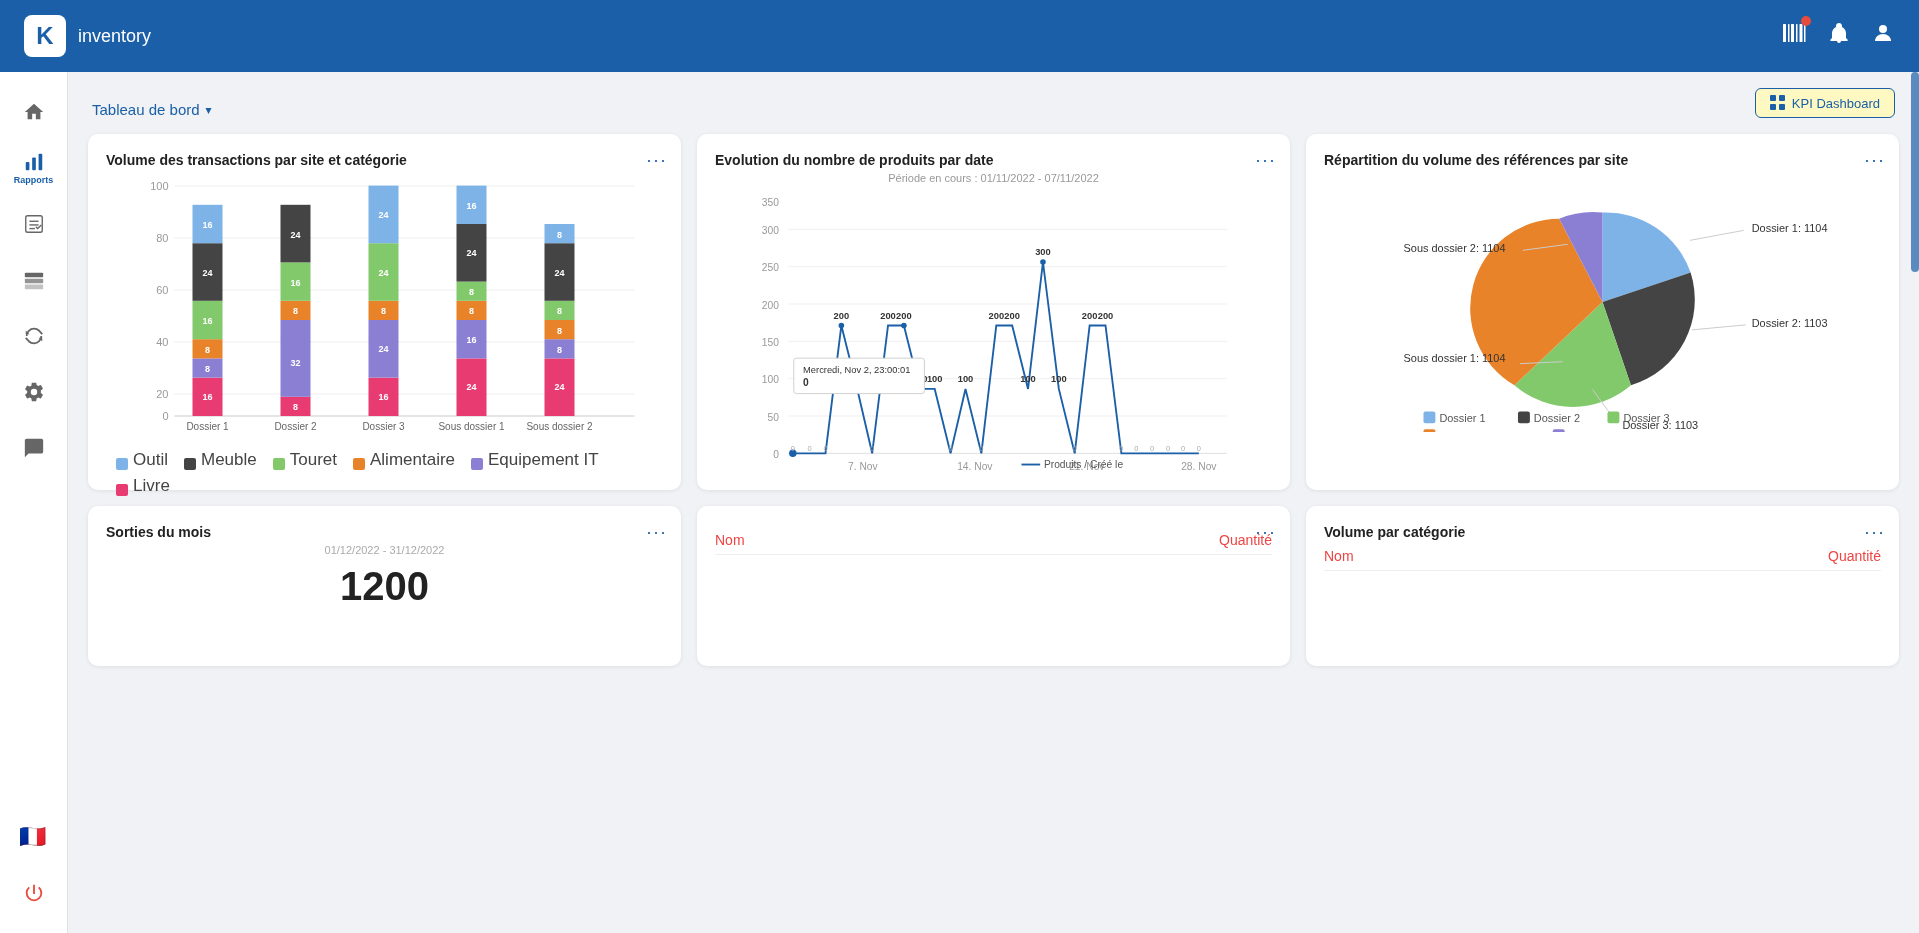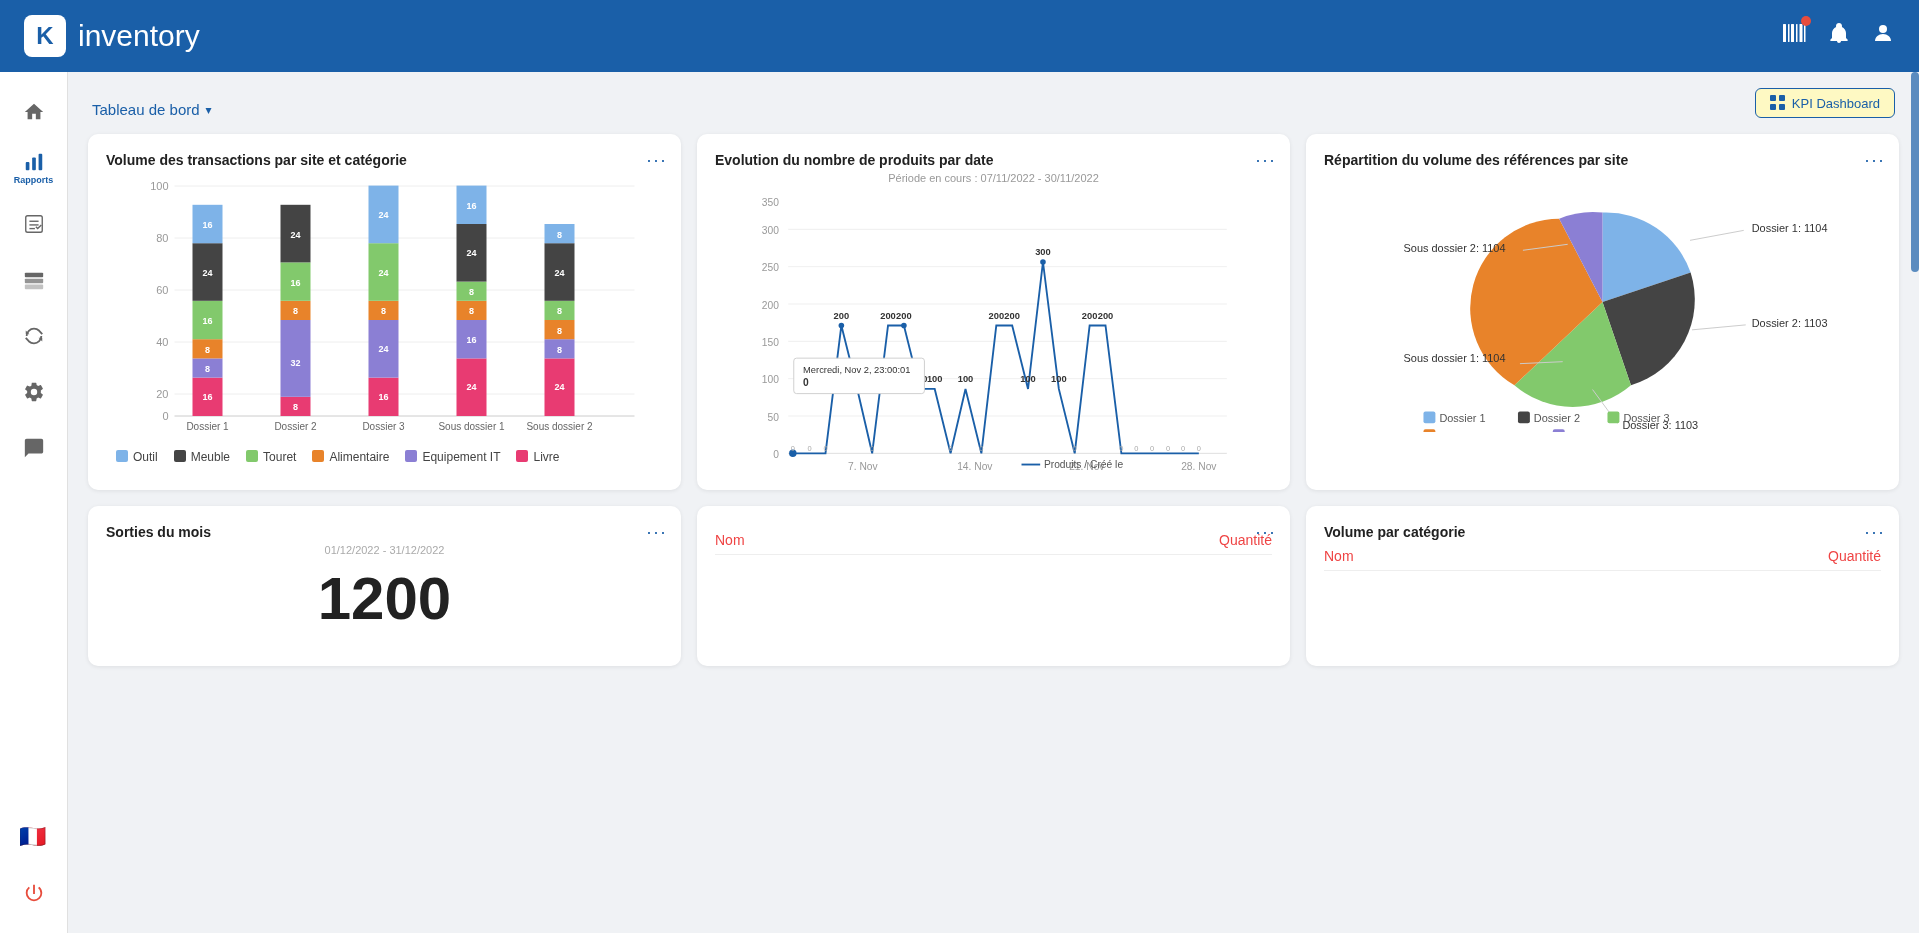--- a/index.html
+++ b/index.html
@@ -196,23 +196,23 @@
     }
     .chart-legend {
       display: flex;
       flex-wrap: wrap;
       gap: 6px 16px;
       margin-top: 10px;
       padding: 0 10px;
     }
     .legend-item {
       display: flex;
-      align-items: flex-start;
+      align-items: flex-end;
       gap: 5px;
-      font-size: 12px;
+      font-size: 17px;
       color: #444;
     }
     .legend-dot {
       width: 12px;
       height: 12px;
       border-radius: 2px;
     }
 
     
     .line-chart-svg {
@@ -255,21 +255,21 @@
       min-height: 160px;
       position: relative;
     }
     .bottom-card-subtitle {
       font-size: 11px;
       color: #aaa;
       text-align: center;
       margin-top: 2px;
     }
     .big-number {
-      font-size: 60px;
+      font-size: 40px;
       font-weight: 700;
       color: #222;
       text-align: center;
       margin-top: 8px;
     }
     .table-header {
       display: flex;
       justify-content: space-between;
       border-bottom: 1.5px solid #eee;
       padding-bottom: 6px;
@@ -282,21 +282,21 @@
     }
   </style>
 </head>
 <body>
 
 <div class="header">
   <div class="header-logo">
     <div class="logo-k">
       <span>K</span>
     </div>
-    <span style="color:white; font-size:30px; font-weight:400; margin-left:4px;">inventory</span>
+    <span style="color:white; font-size:18px; font-weight:400; margin-left:4px;">inventory</span>
   </div>
   <div class="header-icons">
     <div class="header-icon">
       <svg width="26" height="26" viewBox="0 0 26 26" fill="white">
         <rect x="2" y="4" width="3" height="18" rx="0.5"></rect>
         <rect x="7" y="4" width="1.5" height="18" rx="0.5"></rect>
         <rect x="10" y="4" width="3" height="18" rx="0.5"></rect>
         <rect x="15" y="4" width="1.5" height="18" rx="0.5"></rect>
         <rect x="18.5" y="4" width="3" height="18" rx="0.5"></rect>
         <rect x="23" y="4" width="1.5" height="18" rx="0.5"></rect>
@@ -517,21 +517,21 @@
           <div class="legend-item">
             <div class="legend-dot" style="background:#e83b72;"></div>
             <span>Livre</span>
           </div>
         </div>
       </div>
     </div>
 
     <div class="card">
       <div class="card-title">Evolution du nombre de produits par date</div>
-      <div class="card-subtitle">Période en cours : 07/11/2022 - 30/11/2022</div>
+      <div class="card-subtitle">Période en cours : 01/11/2022 - 07/11/2022</div>
       <div class="card-menu">···</div>
       <svg class="line-chart-svg" viewBox="0 0 520 300">
 
         <text x="30" y="285" text-anchor="end" font-size="11" fill="#999">0</text>
         <text x="30" y="245" text-anchor="end" font-size="11" fill="#999">50</text>
         <text x="30" y="205" text-anchor="end" font-size="11" fill="#999">100</text>
         <text x="30" y="165" text-anchor="end" font-size="11" fill="#999">150</text>
         <text x="30" y="125" text-anchor="end" font-size="11" fill="#999">200</text>
         <text x="30" y="85" text-anchor="end" font-size="11" fill="#999">250</text>
         <text x="30" y="45" text-anchor="end" font-size="11" fill="#999">300</text>

